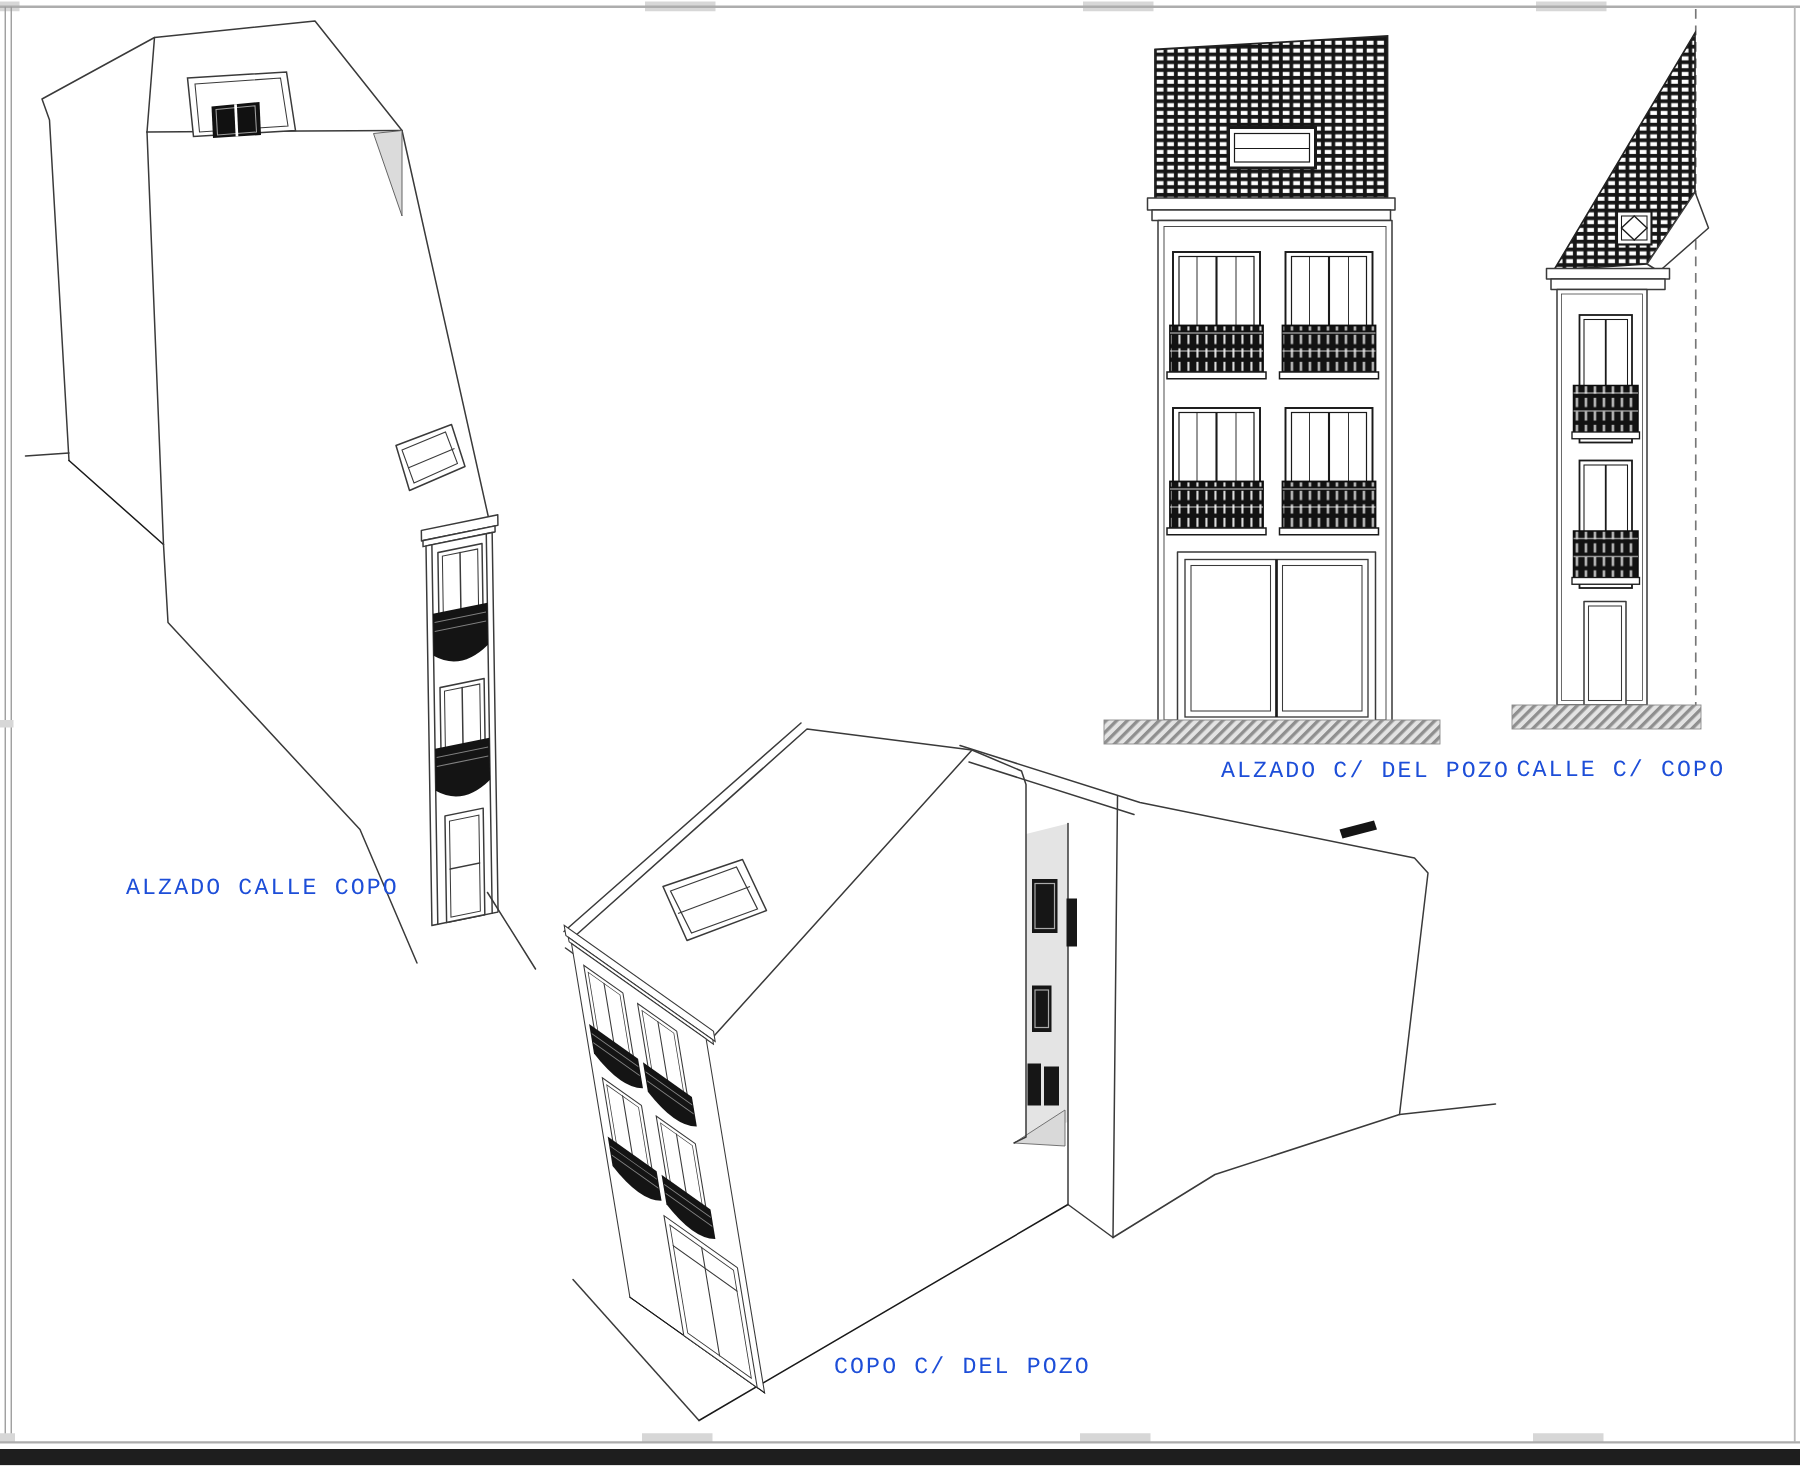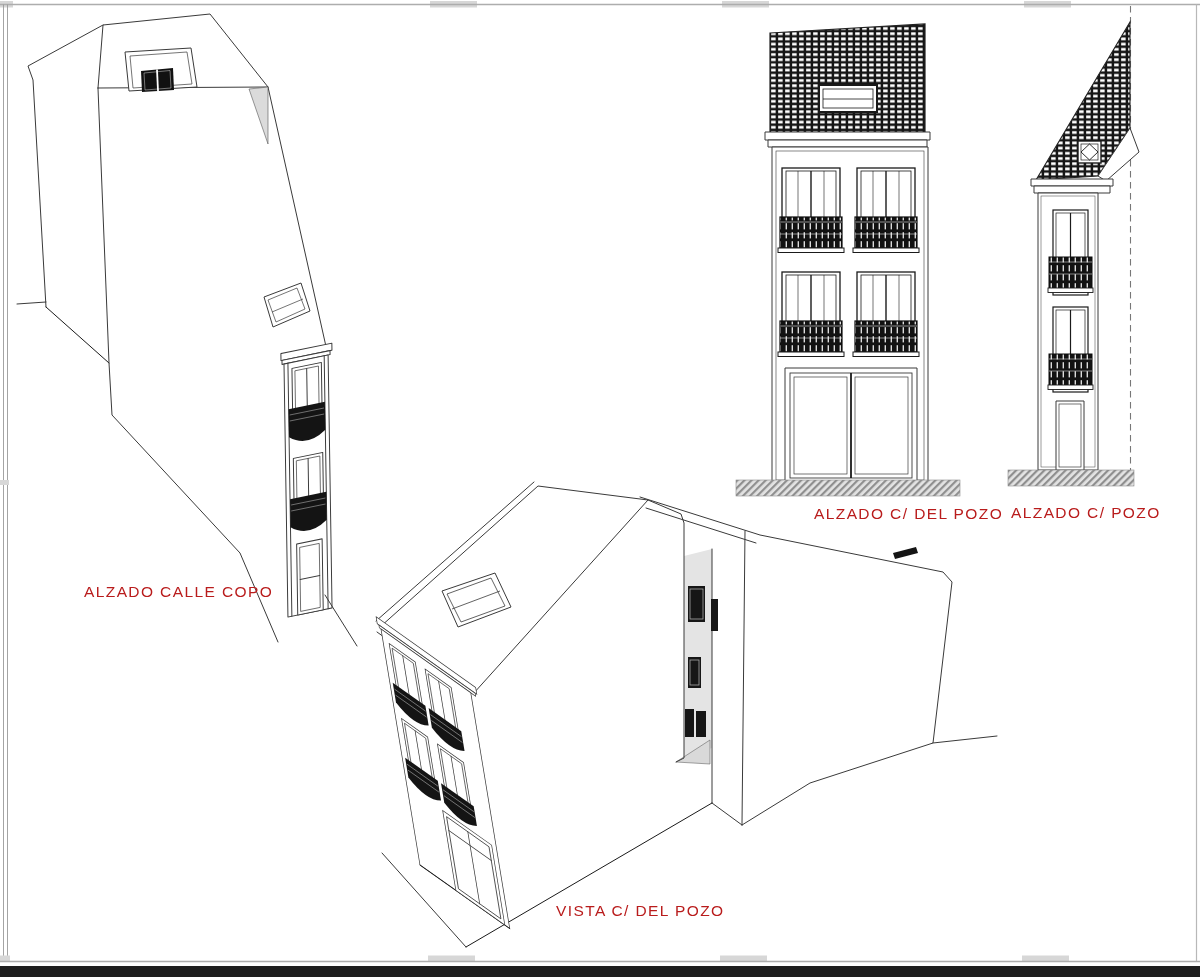--- a/index.html
+++ b/index.html
@@ -1,20 +1,20 @@
 <!DOCTYPE html>
 <html><head>
 <meta charset="utf-8">
 <style>
   html,body{margin:0;padding:0;background:#fff;}
   #sheet{position:relative;width:1200px;height:977px;background:#ffffff;overflow:hidden;
          font-family:"Liberation Sans",sans-serif;}
   #sheet svg{position:absolute;left:0;top:0;}
-  .lbl{position:absolute;font-size:15.5px;letter-spacing:1.4px;color:#b91c1c;
-       white-space:nowrap;font-family:Liberation Sans, sans-serif;}
+  .lbl{position:absolute;font-size:15.5px;letter-spacing:1.4px;color:#1d4ed8;
+       white-space:nowrap;font-family:Liberation Mono, monospace;}
   .ln{fill:none;stroke:#3a3a3a;stroke-width:1;stroke-linejoin:round;stroke-linecap:round;}
   .face{fill:#ffffff;stroke:#3a3a3a;stroke-width:1;stroke-linejoin:round;}
   .dk{stroke:#1a1a1a;}
 </style>
 </head>
 <body>
 
 <div id="sheet">
 
 <svg width="1200" height="977" viewBox="0 0 1200 977">
@@ -231,16 +231,16 @@
       <rect x="44" y="158" width="60" height="81" class="face" stroke-width="1.2"></rect>
       <rect x="48" y="162" width="52" height="73" fill="none" stroke="#3a3a3a" stroke-width="0.8"></rect>
       <line x1="74" y1="162" x2="74" y2="235" class="ln" stroke-width="1.1"></line>
       <line x1="48" y1="176" x2="100" y2="176" class="ln" stroke-width="0.7"></line>
     </g>
   </g>
 </svg>
 
 <div class="lbl" style="left:84px;top:583px">ALZADO CALLE COPO</div>
 <div class="lbl" style="left:814px;top:505px">ALZADO C/ DEL POZO</div>
-<div class="lbl" style="left:1011px;top:504px">ALZADO C/ POZO</div>
-<div class="lbl" style="left:556px;top:902px">VISTA C/ DEL POZO</div>
+<div class="lbl" style="left:1011px;top:504px">CALLE C/ COPO</div>
+<div class="lbl" style="left:556px;top:902px">COPO C/ DEL POZO</div>
 
 </div>
 
 </body></html>

